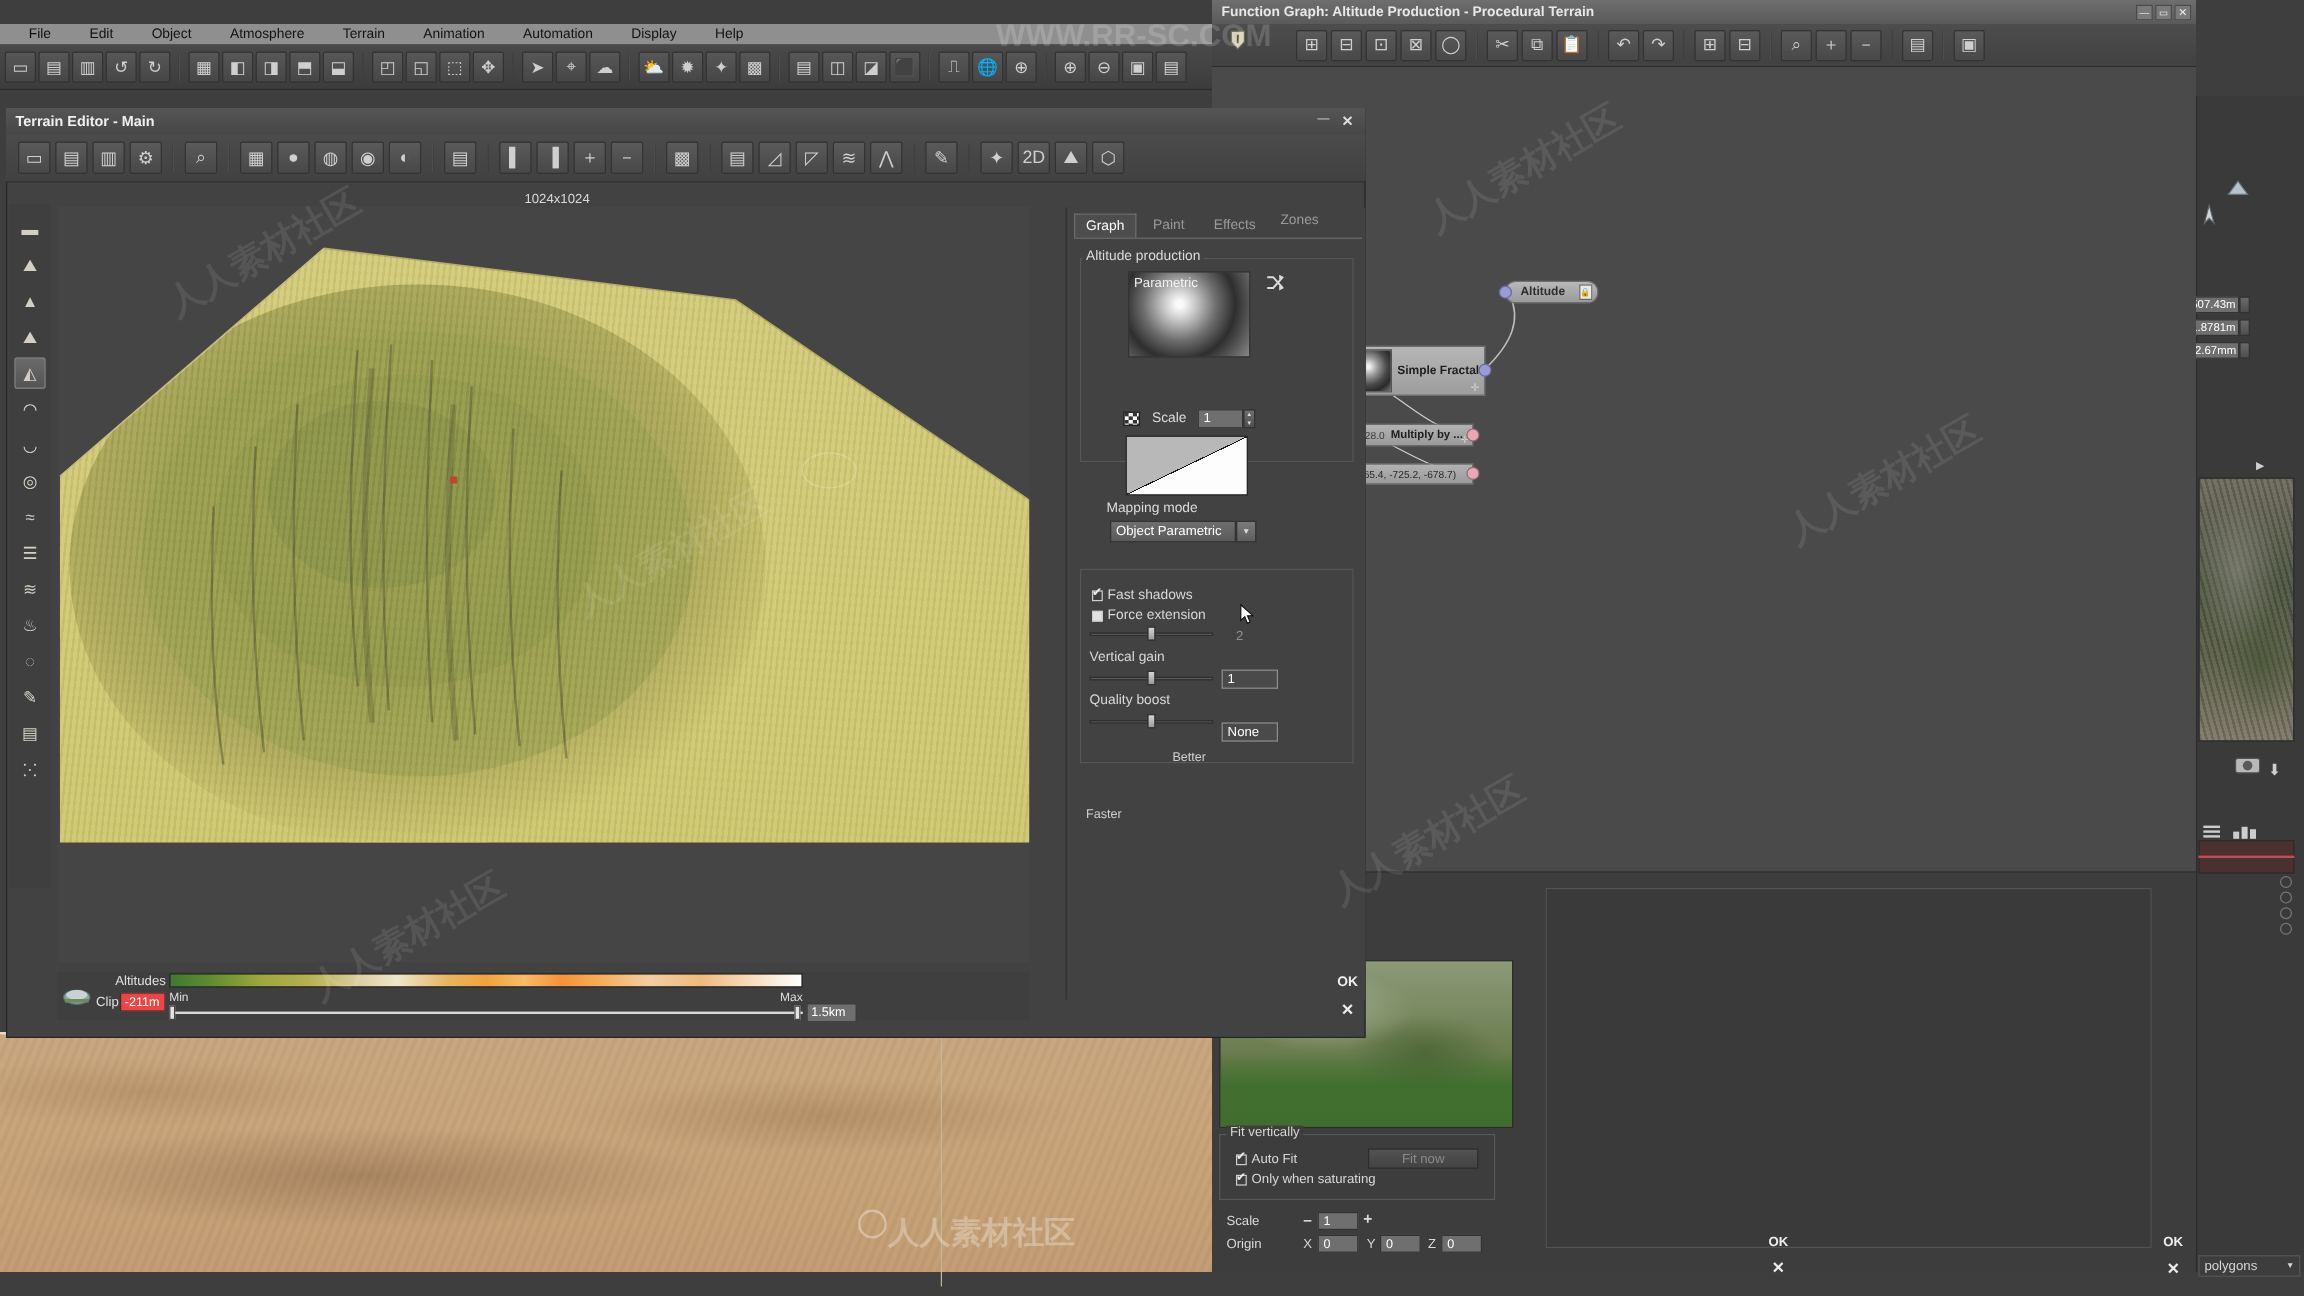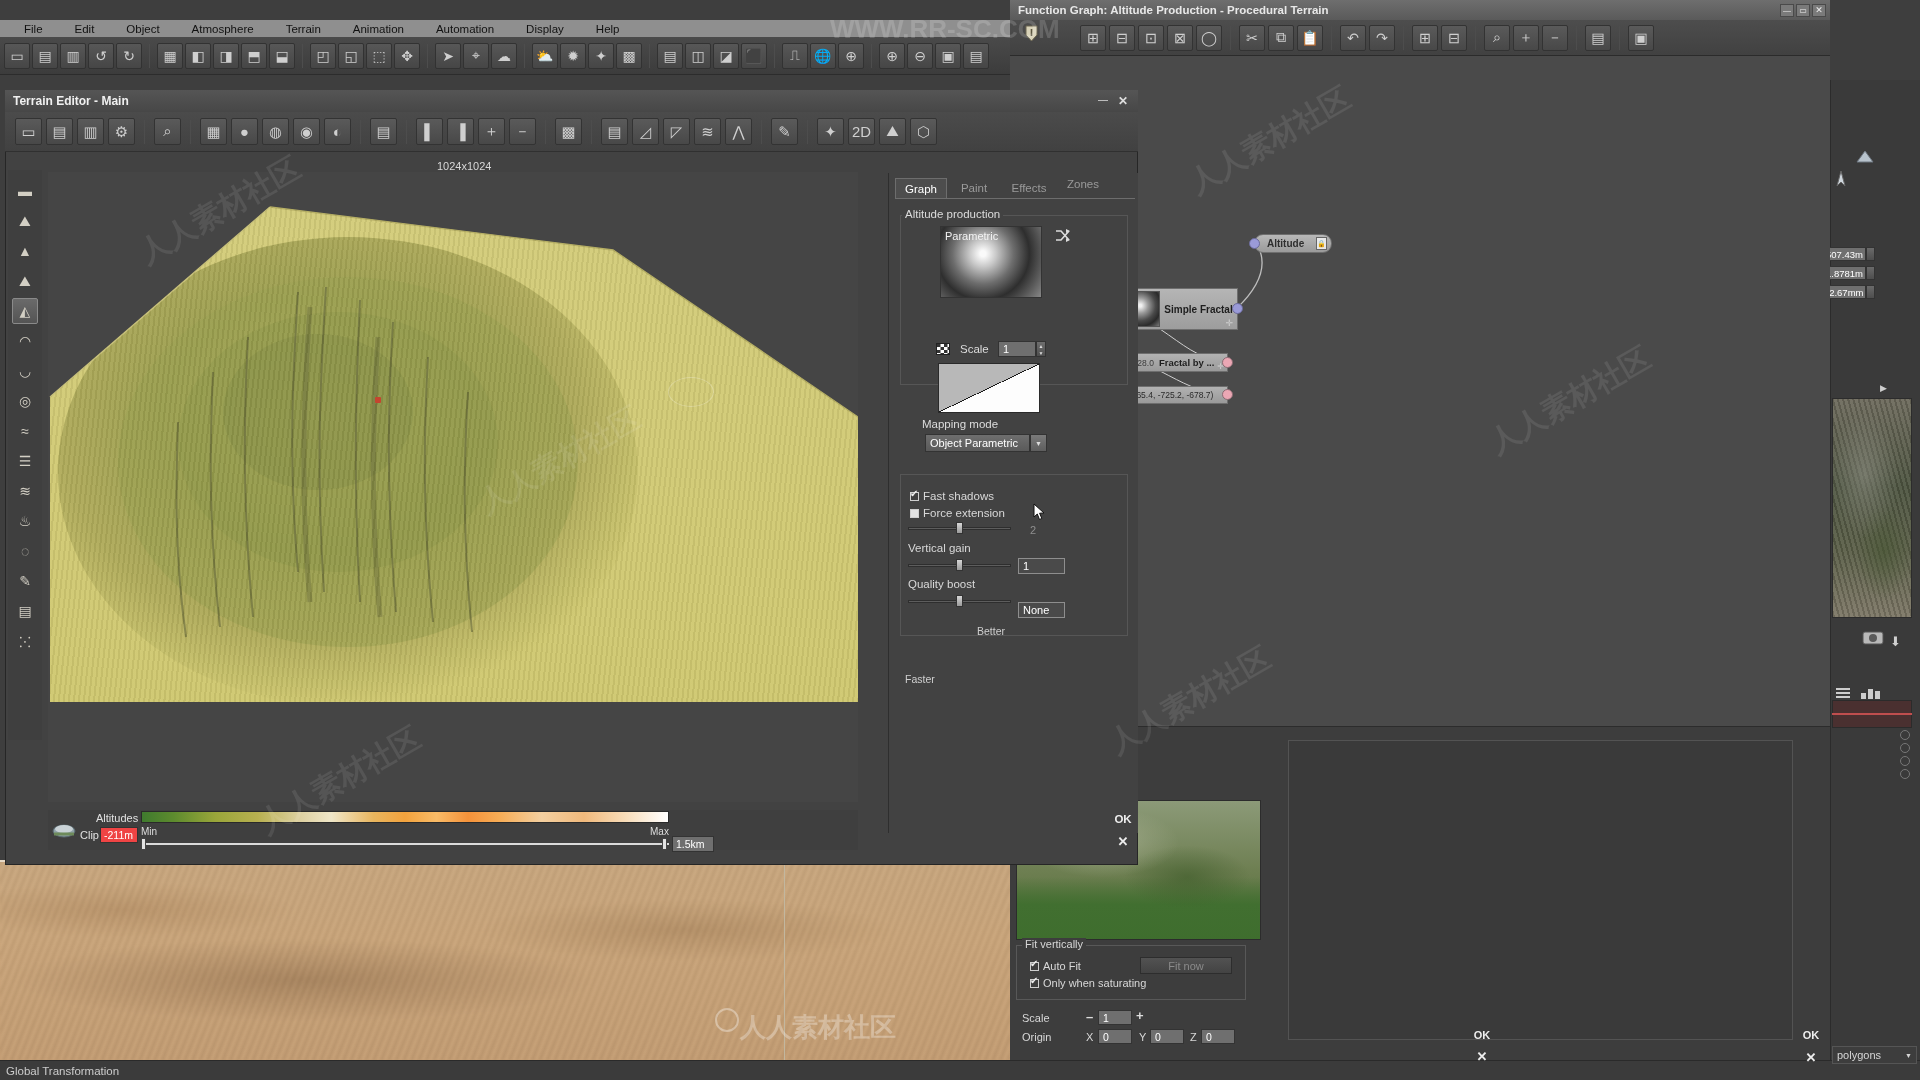--- a/index.html
+++ b/index.html
@@ -104,24 +104,20 @@
     <svg width="58" height="55" viewBox="0 0 58 55">
       <line x1="14" y1="42" x2="14" y2="8" stroke="#8fb0dd" stroke-width="1.4"></line>
       <line x1="14" y1="42" x2="48" y2="52" stroke="#d88b8b" stroke-width="1.4"></line>
       <line x1="14" y1="42" x2="2" y2="30" stroke="#8ed88e" stroke-width="1.4"></line>
     </svg>
     <span style="position:absolute;left:10px;top:-4px;font-size:9px;color:#8fb0dd;">Z</span>
     <span style="position:absolute;left:-1px;top:38px;font-size:9px;color:#8ed88e;">Y</span>
     <span style="position:absolute;left:45px;top:44px;font-size:9px;color:#d88b8b;">X</span>
   </div>
 
-  <div style="position:absolute;left:0;top:1060px;width:1920px;height:20px;
-              background:#3b3b3b;border-top:1px solid #2a2a2a;display:flex;align-items:center;">
-    <span style="margin-left:6px;font-size:11.5px;color:#ccc;">Global Transformation</span>
-  </div>
 
   <div style="position:absolute;left:1830px;top:80px;width:90px;height:980px;background:#3a3a3a;
               border-left:1px solid #2b2b2b;"></div>
 
   <div style="position:absolute;left:1855px;top:148px;width:20px;height:18px;">
     <svg width="20" height="18" viewBox="0 0 20 18">
       <path d="M2 14 L10 3 L18 14 Z" fill="#b7c2cc" stroke="#6d7680"></path>
     </svg>
   </div>
   <div style="position:absolute;left:1832px;top:170px;width:18px;height:18px;">
@@ -360,21 +356,21 @@
     </div>
     <div style="position:absolute;left:104px;top:247px;width:11px;height:11px;border-radius:50%;
                 background:#eba7b4;border:1px solid #8a6a72;"></div>
     <div style="position:absolute;left:222px;top:247px;width:11px;height:11px;border-radius:50%;
                 background:#9a9ad8;border:1px solid #6a6a9a;"></div>
 
     <div style="position:absolute;left:110px;top:297px;width:108px;height:19px;
                 background:linear-gradient(#b2b2b2,#9a9a9a);border:1px solid #6e6e6e;
                 display:flex;align-items:center;">
       <span style="margin-left:5px;font-size:8.5px;color:#3a3a3a;">x 128.0</span>
-      <span style="margin-left:5px;font-size:9.5px;color:#1e1e1e;font-weight:bold;">Fractal by ...</span>
+      <span style="margin-left:5px;font-size:9.5px;color:#1e1e1e;font-weight:bold;">Multiply by ...</span>
       <span style="position:absolute;right:3px;bottom:0;font-size:8px;color:#cfcfcf;">✛</span>
     </div>
     <div style="position:absolute;left:104px;top:301px;width:11px;height:11px;border-radius:50%;
                 background:#eba7b4;border:1px solid #8a6a72;"></div>
     <div style="position:absolute;left:212px;top:301px;width:11px;height:11px;border-radius:50%;
                 background:#eba7b4;border:1px solid #8a6a72;"></div>
 
     <div style="position:absolute;left:110px;top:330px;width:108px;height:18px;
                 background:linear-gradient(#b2b2b2,#9a9a9a);border:1px solid #6e6e6e;
                 display:flex;align-items:center;">

